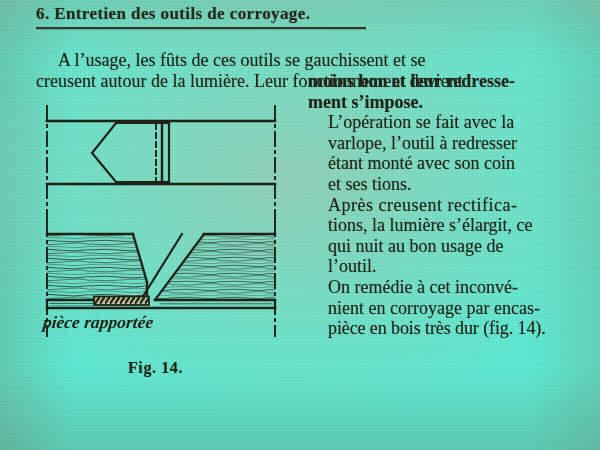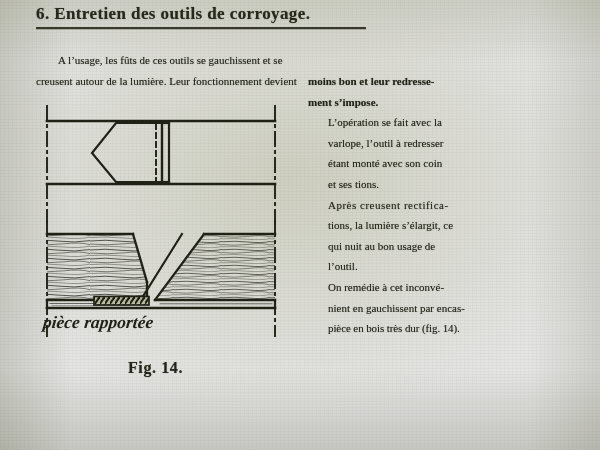--- a/index.html
+++ b/index.html
@@ -11,21 +11,21 @@
     width: 600px;
     height: 450px;
     overflow: hidden;
     font-family: "Liberation Serif", serif;
   }
 
   #page {
     position: relative;
     width: 600px;
     height: 450px;
-    background: #e5e5e5;
+    background: #5eead4;
     overflow: hidden;
   }
 
   
   #paper-tone {
     position: absolute;
     inset: 0;
     background:
       radial-gradient(ellipse 95% 85% at 48% 40%, rgba(188,190,162,0.55) 0%, rgba(168,171,141,0.0) 62%),
       linear-gradient(180deg, rgba(150,153,124,0.30) 0%, rgba(0,0,0,0) 14%, rgba(0,0,0,0) 82%, rgba(92,95,70,0.22) 100%),
@@ -63,21 +63,21 @@
     width: 330px;
     height: 2px;
     background: #2b2d1f;
     opacity: 0.92;
     box-shadow: 0 1px 0 rgba(40,42,30,0.25);
   }
 
   
   .para, .lead-line {
     color: #222418;
-    font-size: 11px;
+    font-size: 18px;
     line-height: 20.6px;
     text-align: justify;
     text-justify: inter-word;
     text-shadow: 0 0 0.8px rgba(34,36,24,0.45);
   }
 
   
   #lead-block {
     position: absolute;
     left: 36px;
@@ -169,21 +169,21 @@
 
     <div class="para">
       <div style="text-indent:20px; letter-spacing:0.5px;">Après creusent rectifica-</div>
       <div>tions, la lumière s’élargit, ce</div>
       <div>qui nuit au bon usage de</div>
       <div>l’outil.</div>
     </div>
 
     <div class="para">
       <div style="text-indent:20px">On remédie à cet inconvé-</div>
-      <div>nient en gauchissent par encas-</div>
+      <div>nient en corroyage par encas-</div>
       <div style="letter-spacing:-0.1px">pièce en bois très dur (fig. 14).</div>
     </div>
 
   </div>
 
   <div id="figure-block">
     <svg id="fig-svg" width="262" height="250" viewBox="0 0 262 250">
       <defs>
 
         <pattern id="grainA" width="60" height="9" patternUnits="userSpaceOnUse">

